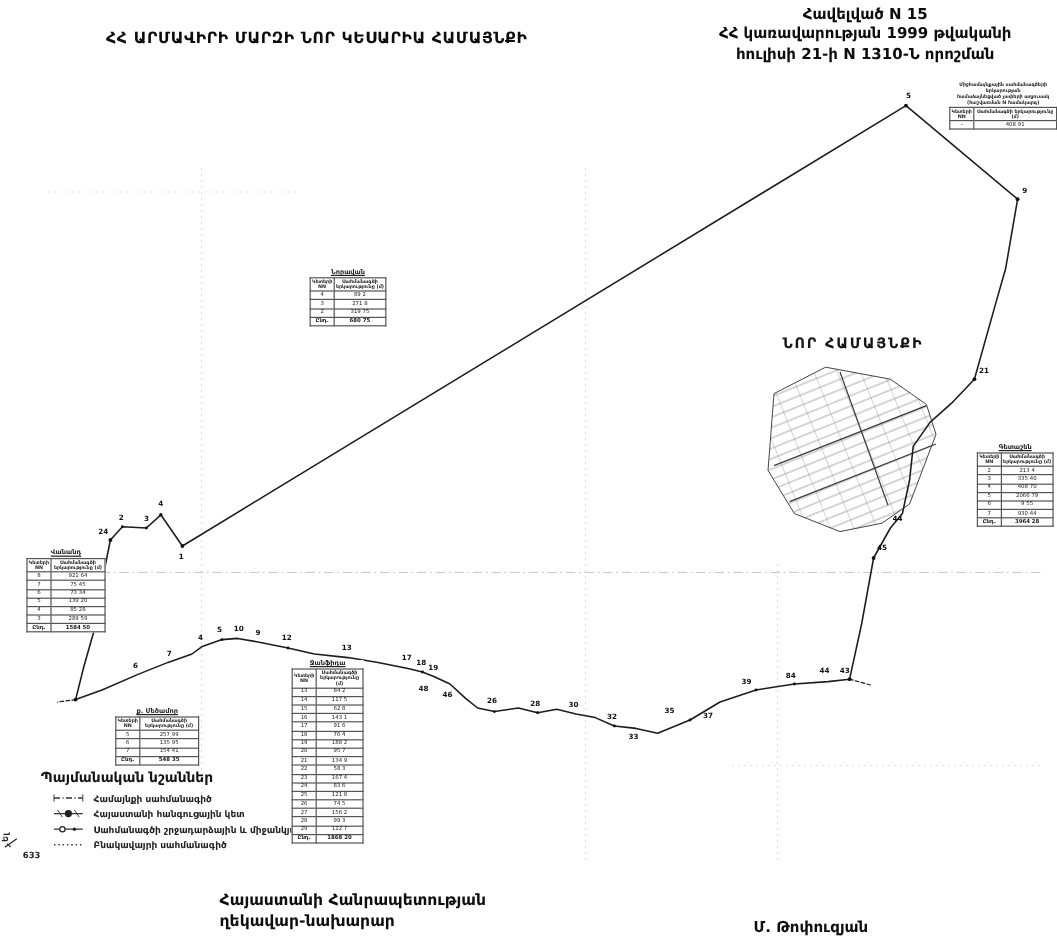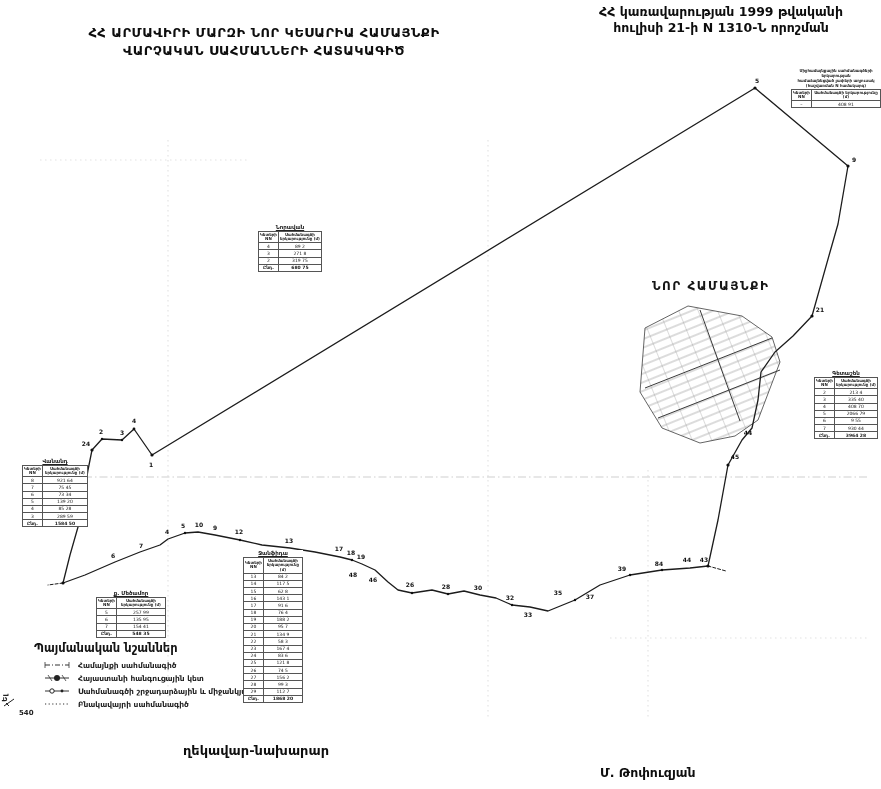--- a/index.html
+++ b/index.html
@@ -43,21 +43,21 @@
     transform:translate(-50%,-100%);z-index:2;white-space:nowrap;
   }
   .legend{left:34px;top:641px;z-index:3;}
   .legend-title{font-weight:bold;font-size:11.5px;margin-bottom:5px;color:#141414;}
   .legend-row{display:flex;align-items:center;margin:3px 0 3px 10px;}
   .legend-sym{width:26px;height:10px;margin-right:8px;flex:0 0 auto;}
   .legend-label{font-size:7.5px;font-weight:bold;color:#222;text-align:right;}
   .footer{
     left:183px;top:742px;font-weight:bold;font-size:13px;line-height:1.4;color:#0e0e0e;
   }
-  .signature{left:600px;top:765px;font-weight:bold;font-size:12.5px;color:#0e0e0e;}
+  .signature{left:628px;top:765px;font-weight:bold;font-size:12.5px;color:#0e0e0e;}
   .corner-434{left:19px;top:709px;font-size:7px;font-weight:bold;color:#222;}
   .corner-el{left:1px;top:694px;font-size:7px;font-weight:bold;color:#222;transform:rotate(-90deg);}
 </style>
 </head>
 <body>
 
 <svg id="map-svg" class="abs" width="881" height="789" viewBox="0 0 881 789">
   <defs>
     <pattern id="vg" width="18" height="8" patternUnits="userSpaceOnUse" patternTransform="rotate(-22 700 370)">
       <path d="M0 0H18M0 8H18M0 0V8" stroke="#8a8a8a" stroke-width="0.6" fill="none"></path>
@@ -143,24 +143,24 @@
     <span class="pt-label" style="left: 558px; top: 596px;">35</span>
     <span class="pt-label" style="left: 590px; top: 600px;">37</span>
     <span class="pt-label" style="left: 622px; top: 572px;">39</span>
     <span class="pt-label" style="left: 659px; top: 567px;">84</span>
     <span class="pt-label" style="left: 687px; top: 563px;">44</span>
     <span class="pt-label" style="left: 704px; top: 563px;">43</span>
   </div>
 
 <div class="abs txt-layer doc-title">
   <div>ՀՀ ԱՐՄԱՎԻՐԻ ՄԱՐԶԻ ՆՈՐ ԿԵՍԱՐԻԱ  ՀԱՄԱՅՆՔԻ</div>
-  <div>ՎԱՐՉԱԿԱՆ ՍԱՀՄԱՆՆԵՐԻ ՀԱՏԱԿԱԳԻԾ</div>
 </div>
 
 <div class="abs txt-layer annotation">
+  <div>Հավելված N 15</div>
   <div>ՀՀ կառավարության 1999 թվականի</div>
   <div>հուլիսի 21-ի N 1310-Ն որոշման</div>
 </div>
 
 <div class="abs txt-layer settlement-label">ՆՈՐ ՀԱՄԱՅՆՔԻ</div>
 
 <div class="abs mini-table" style="left:791px;top:68px;width:90px;">
   <div class="mt-caption">
     <div>Միջհամայնքային սահմանագծերի երկարության</div>
     <div>համաձայնեցված չափերի աղյուսակ</div>
@@ -453,19 +453,20 @@
 
   <div class="legend-row">
     <svg class="legend-sym" viewBox="0 0 26 10">
       <path d="M1,5 H25" stroke="#333" stroke-width="1.2" stroke-dasharray="1.2,2.4" fill="none"></path>
     </svg>
     <span class="legend-label">Բնակավայրի սահմանագիծ</span>
   </div>
 </div>
 
 <div class="abs corner-el">Ել</div>
-<div class="abs corner-434">540</div>
+<div class="abs corner-434">633</div>
 
 <div class="abs txt-layer footer">
+  <div>Հայաստանի Հանրապետության</div>
   <div>ղեկավար-նախարար</div>
 </div>
 
 <div class="abs txt-layer signature">Մ. Թոփուզյան</div>
 
 </body></html>

